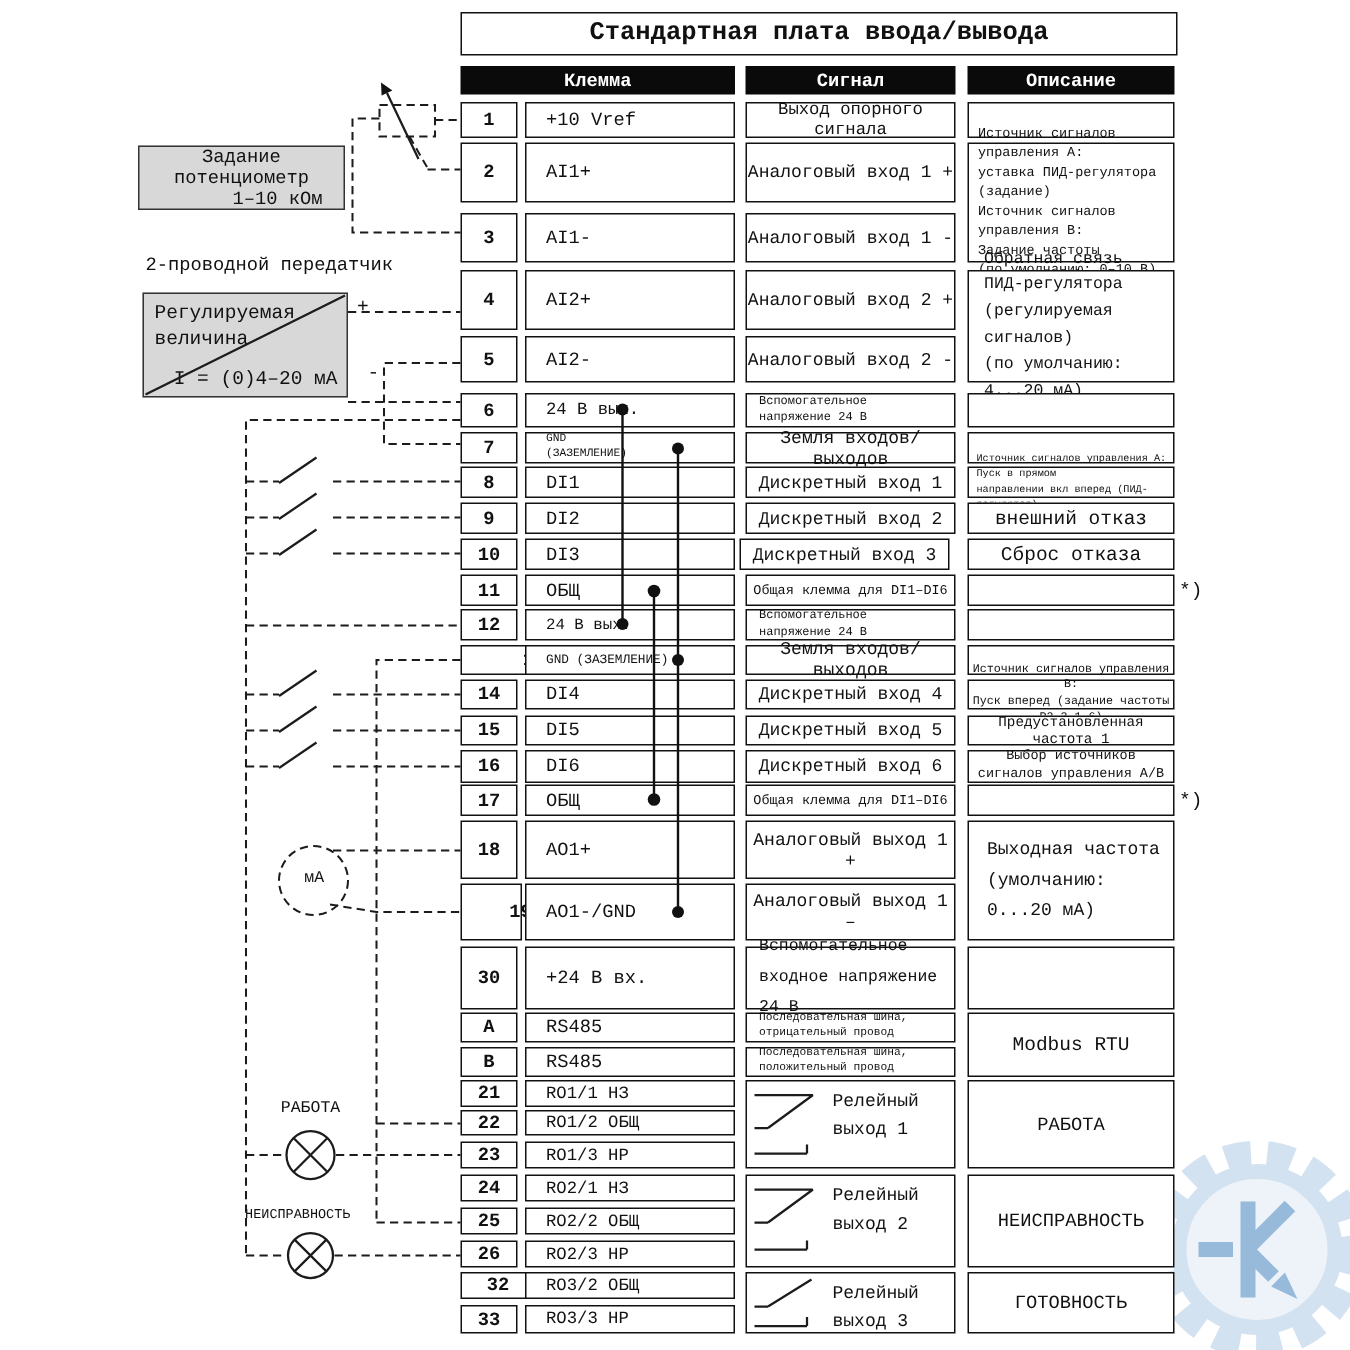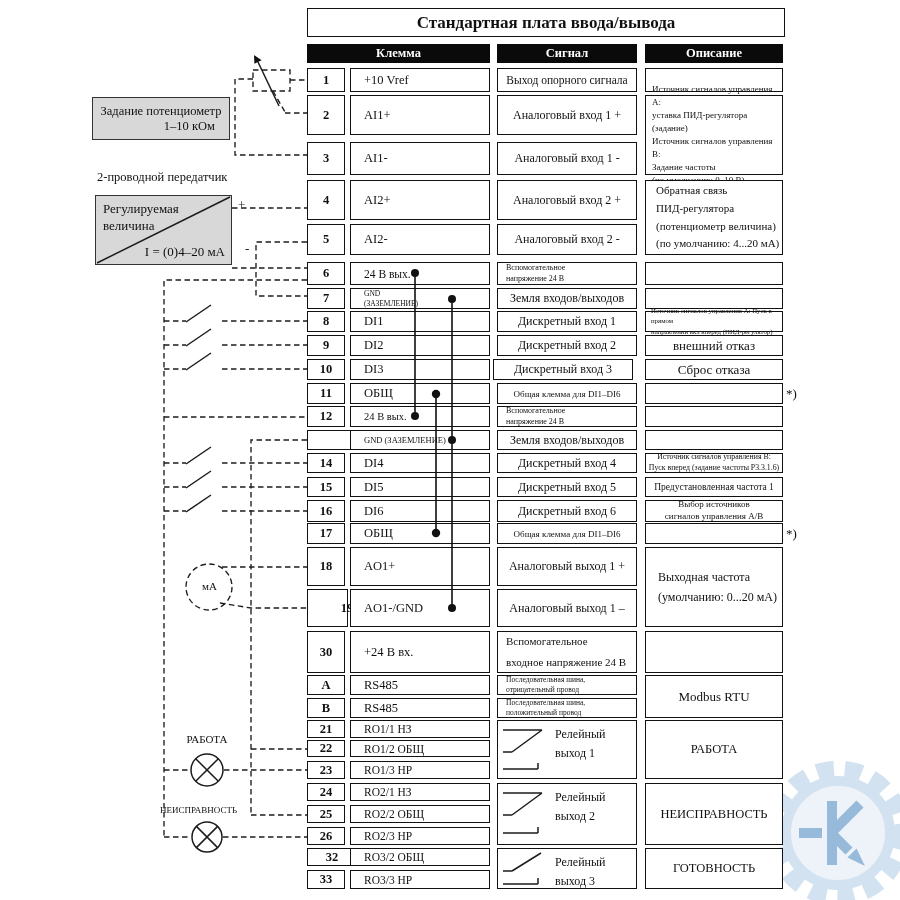--- a/index.html
+++ b/index.html
@@ -1,17 +1,17 @@
 <!DOCTYPE html>
 <html><head>
 <meta charset="utf-8">
 <style>
   html,body{margin:0;padding:0;background:#fff;}
   #stage{position:relative;width:900px;height:900px;background:#fff;overflow:hidden;
-         font-family:Liberation Serif, serif;color:#111;}
+         font-family:Liberation Mono, monospace;color:#111;}
   svg.layer{position:absolute;left:0;top:0;pointer-events:none;}
   #watermark-layer{z-index:0;}
   #table-layer{position:absolute;left:0;top:0;width:900px;height:900px;z-index:1;}
   #wire-layer{z-index:3;}
   .box{position:absolute;box-sizing:border-box;background:#fff;border:1.5px solid #111;
        display:flex;flex-direction:column;justify-content:center;}
   .cell-num{align-items:center;font-weight:bold;font-size:12.5px;border-width:1.8px;}
   .cell-term{padding-left:13px;font-size:12.5px;}
   .cell-sig{font-size:12px;text-align:center;}
   .cell-desc{font-size:12px;text-align:center;}
@@ -215,21 +215,21 @@
         <div>Источник сигналов управления А:</div>
         <div>уставка ПИД-регулятора</div>
         <div>(задание)</div>
         <div>Источник сигналов управления В:</div>
         <div>Задание частоты</div>
         <div>(по умолчанию: 0–10 В)</div>
       </div>
       <div class="box cell-desc d115l" style="left: 645px; top: 180px; width: 138px; height: 75px;">
         <div>Обратная связь</div>
         <div>ПИД-регулятора</div>
-        <div>(потенциометр величина)</div>
+        <div>(регулируемая сигналов)</div>
         <div>(по умолчанию: 4...20 мА)</div>
       </div>
       <div class="box cell-desc " style="left: 645px; top: 262px; width: 138px; height: 23px;"></div>
       <div class="box cell-desc " style="left: 645px; top: 288px; width: 138px; height: 21px;"></div>
       <div class="box cell-desc d68l" style="left: 645px; top: 311px; width: 138px; height: 21px;">
         <div>Источник сигналов управления А: Пуск в прямом</div>
         <div>направлении вкл вперед (ПИД-регулятор)</div>
       </div>
       <div class="box cell-desc d13c" style="left: 645px; top: 335px; width: 138px; height: 21px;">внешний отказ</div>
       <div class="box cell-desc d13c" style="left: 645px; top: 359px; width: 138px; height: 21px;">Сброс отказа</div>

